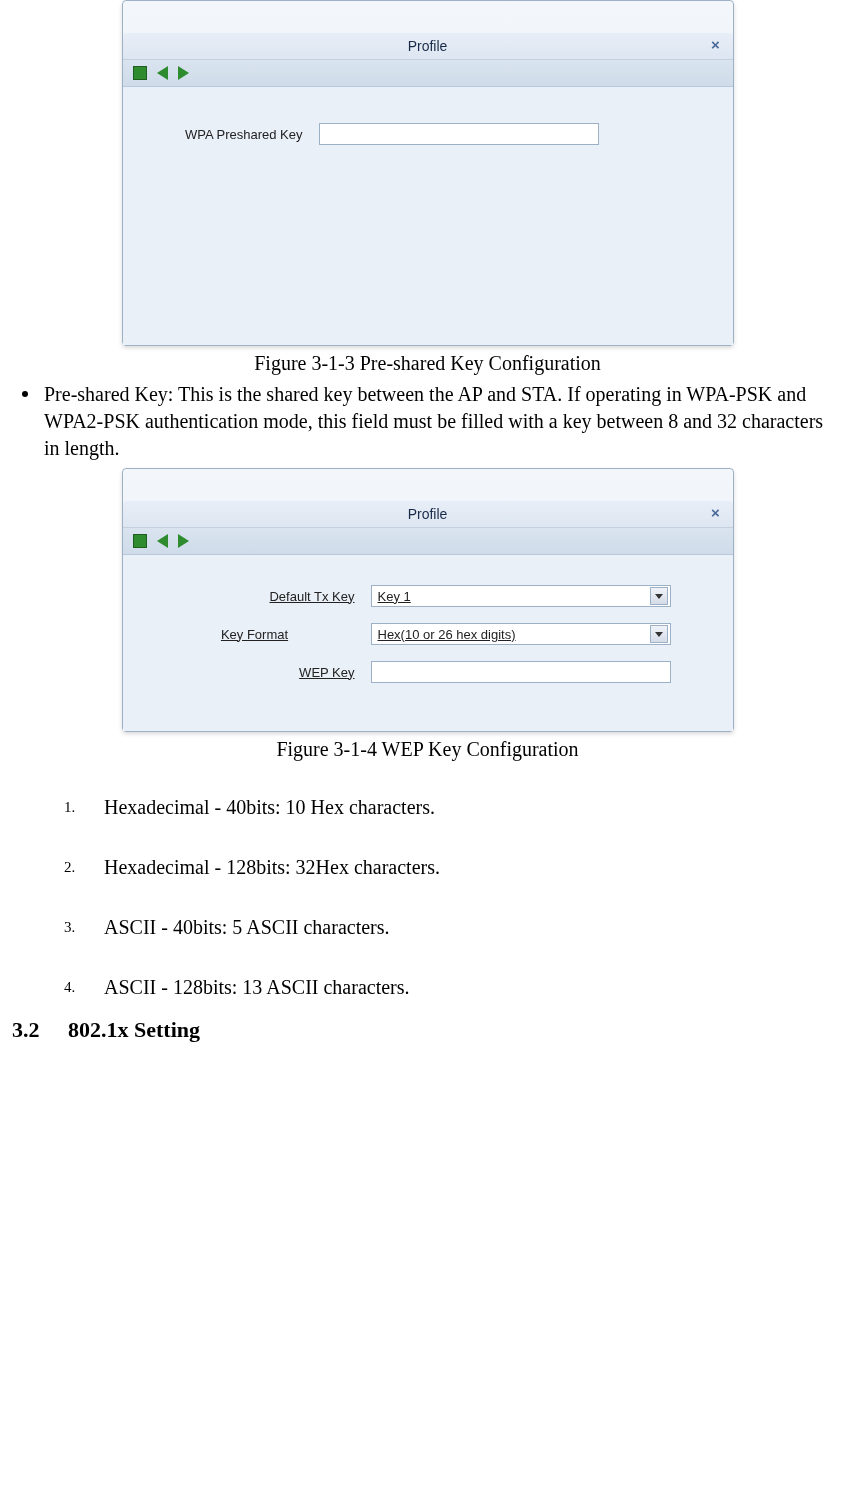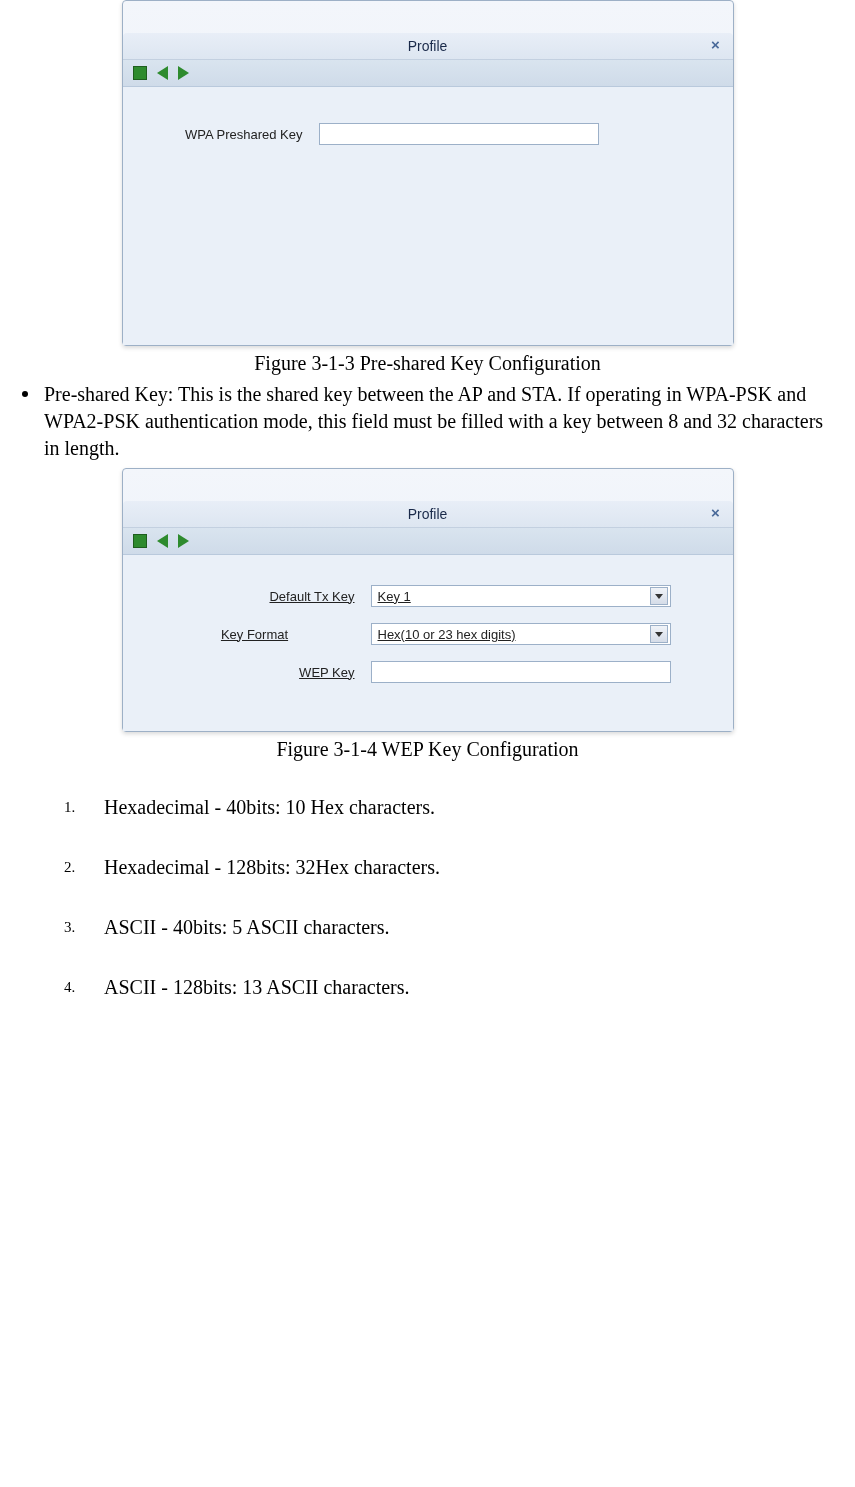--- a/index.html
+++ b/index.html
@@ -257,37 +257,40 @@
         <div class="form-row">
           <div class="form-label" style="width:200px;">Default Tx Key</div>
           <div class="select-wrap" style="max-width:300px;">
             <span>Key 1</span>
             <span class="select-arrow"></span>
           </div>
         </div>
         <div class="form-row">
           <div class="form-label" style="width:200px;text-align:center;">Key Format</div>
           <div class="select-wrap" style="max-width:300px;">
-            <span>Hex(10 or 23 hex digits)</span>
+            <span>Hex(10 or 26 hex digits)</span>
             <span class="select-arrow"></span>
           </div>
         </div>
         <div class="form-row">
           <div class="form-label" style="width:200px;">WEP Key</div>
           <input class="text-input" style="max-width: 300px;" value="">
         </div>
       </div>
     </div>
     <div class="figure-caption">Figure 3-1-4 WEP Key Configuration</div>
   </div>
 
 
   <ol class="numbered">
     <li>Hexadecimal - 40bits: 10 Hex characters.</li>
     <li>Hexadecimal - 128bits: 32Hex characters.</li>
     <li>ASCII - 40bits: 5 ASCII characters.</li>
     <li>ASCII - 128bits: 13 ASCII characters.</li>
   </ol>
 
+  <div class="section-heading">
+    <span class="num">3.2</span><span>802.1x Setting</span>
+  </div>
 
 
 
 </div>
 
 </body></html>

